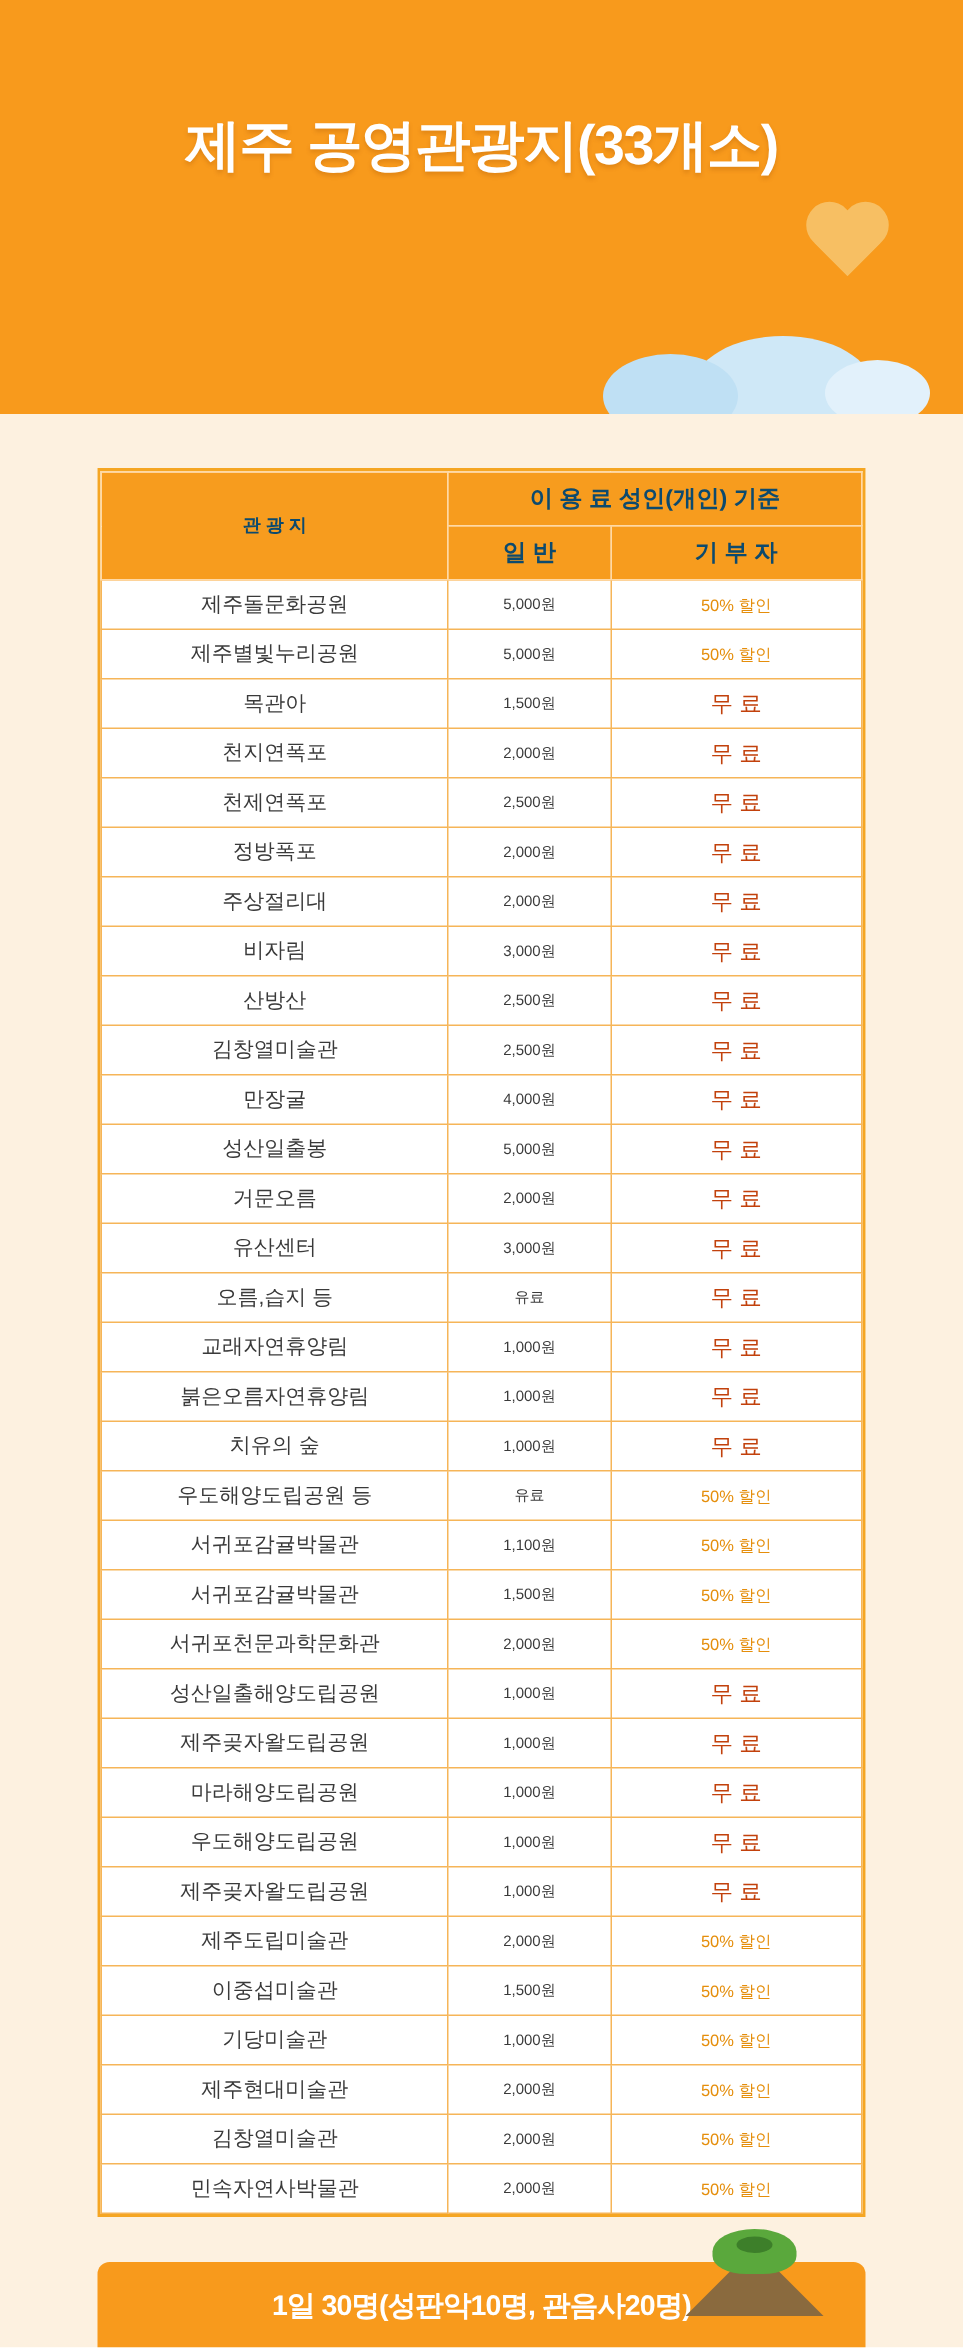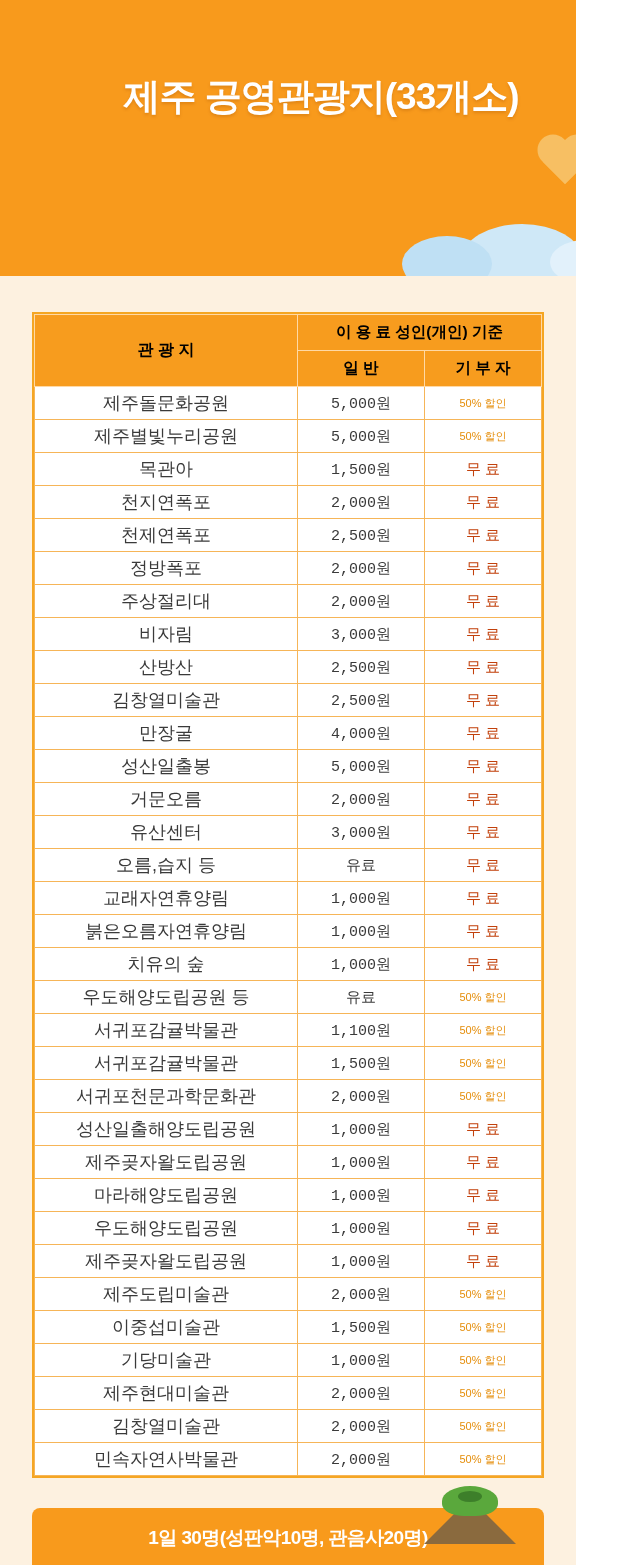--- a/index.html
+++ b/index.html
@@ -4,21 +4,21 @@
 <style>
   * { box-sizing: border-box; }
   html, body {
     margin: 0; padding: 0;
     width: 642px; height: 1565px;
     background: #ffffff;
     font-family: "Liberation Sans", sans-serif;
   }
   .page {
     position: relative;
-    width: 576px; height: 1565px;
+    width: 642px; height: 1565px;
     background: #fdf1e0;
     overflow: hidden;
   }
   
   .header {
     position: relative;
     width: 642px;
     height: 276px;
     background: #f89a1c;
     overflow: hidden;
@@ -104,32 +104,32 @@
   th, td {
     border: 1px solid #f6b558;
     text-align: center;
     color: #3a3a3a;
     padding: 0;
     height: 33px;
     font-weight: normal;
   }
   thead th {
     background: #f79c1e;
-    color: #000000;
+    color: #0c4a6e;
     font-weight: bold;
     font-size: 15.5px;
     height: 36px;
     border-color: #ffd9a5;
   }
   thead th.big {
     height: 47px;
-    font-size: 16px;
-  }
-  td.place { font-size: 18px; }
-  td.price { font-size: 15px; font-family: Liberation Mono, monospace; }
+    font-size: 12px;
+  }
+  td.place { font-size: 14px; }
+  td.price { font-size: 10px; }
   td.benefit-free { color: #c2410c; font-size: 15px; }
   td.benefit-half { color: #e58e0b; font-size: 11px; }
 
   
   .note {
     position: relative;
     margin: 30px auto 0 auto;
     width: 512px;
     height: 84px;
     background: #f89a1c;

